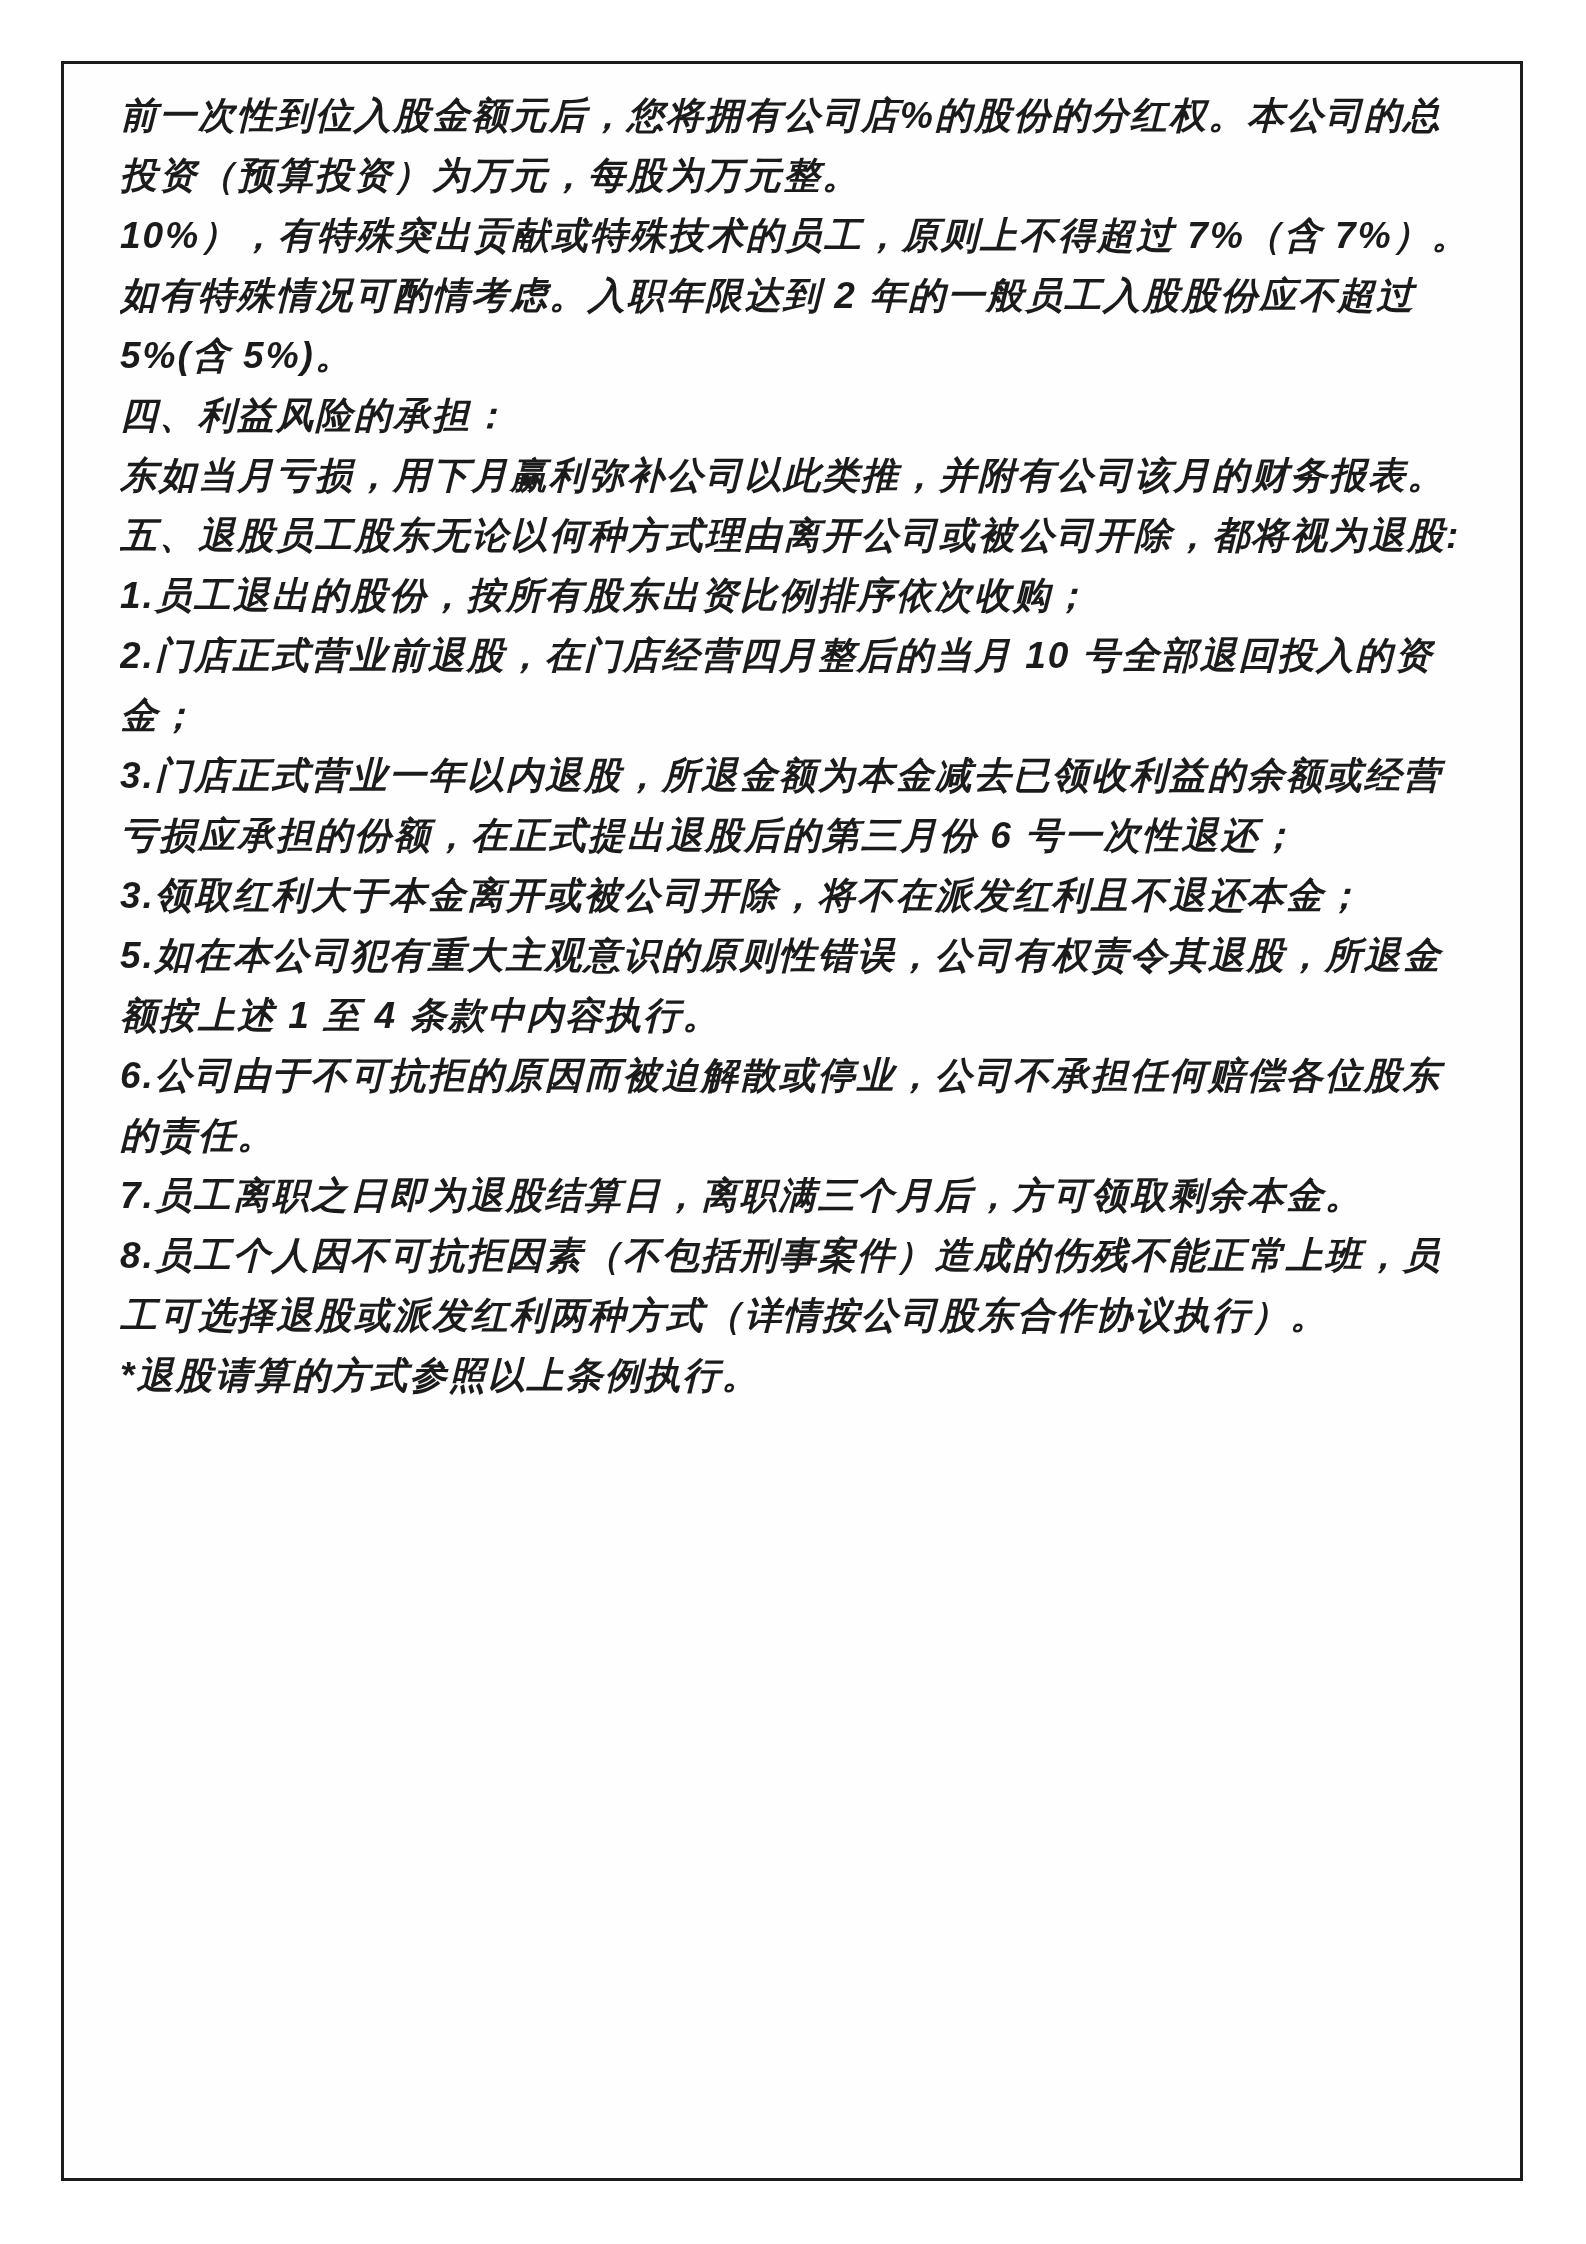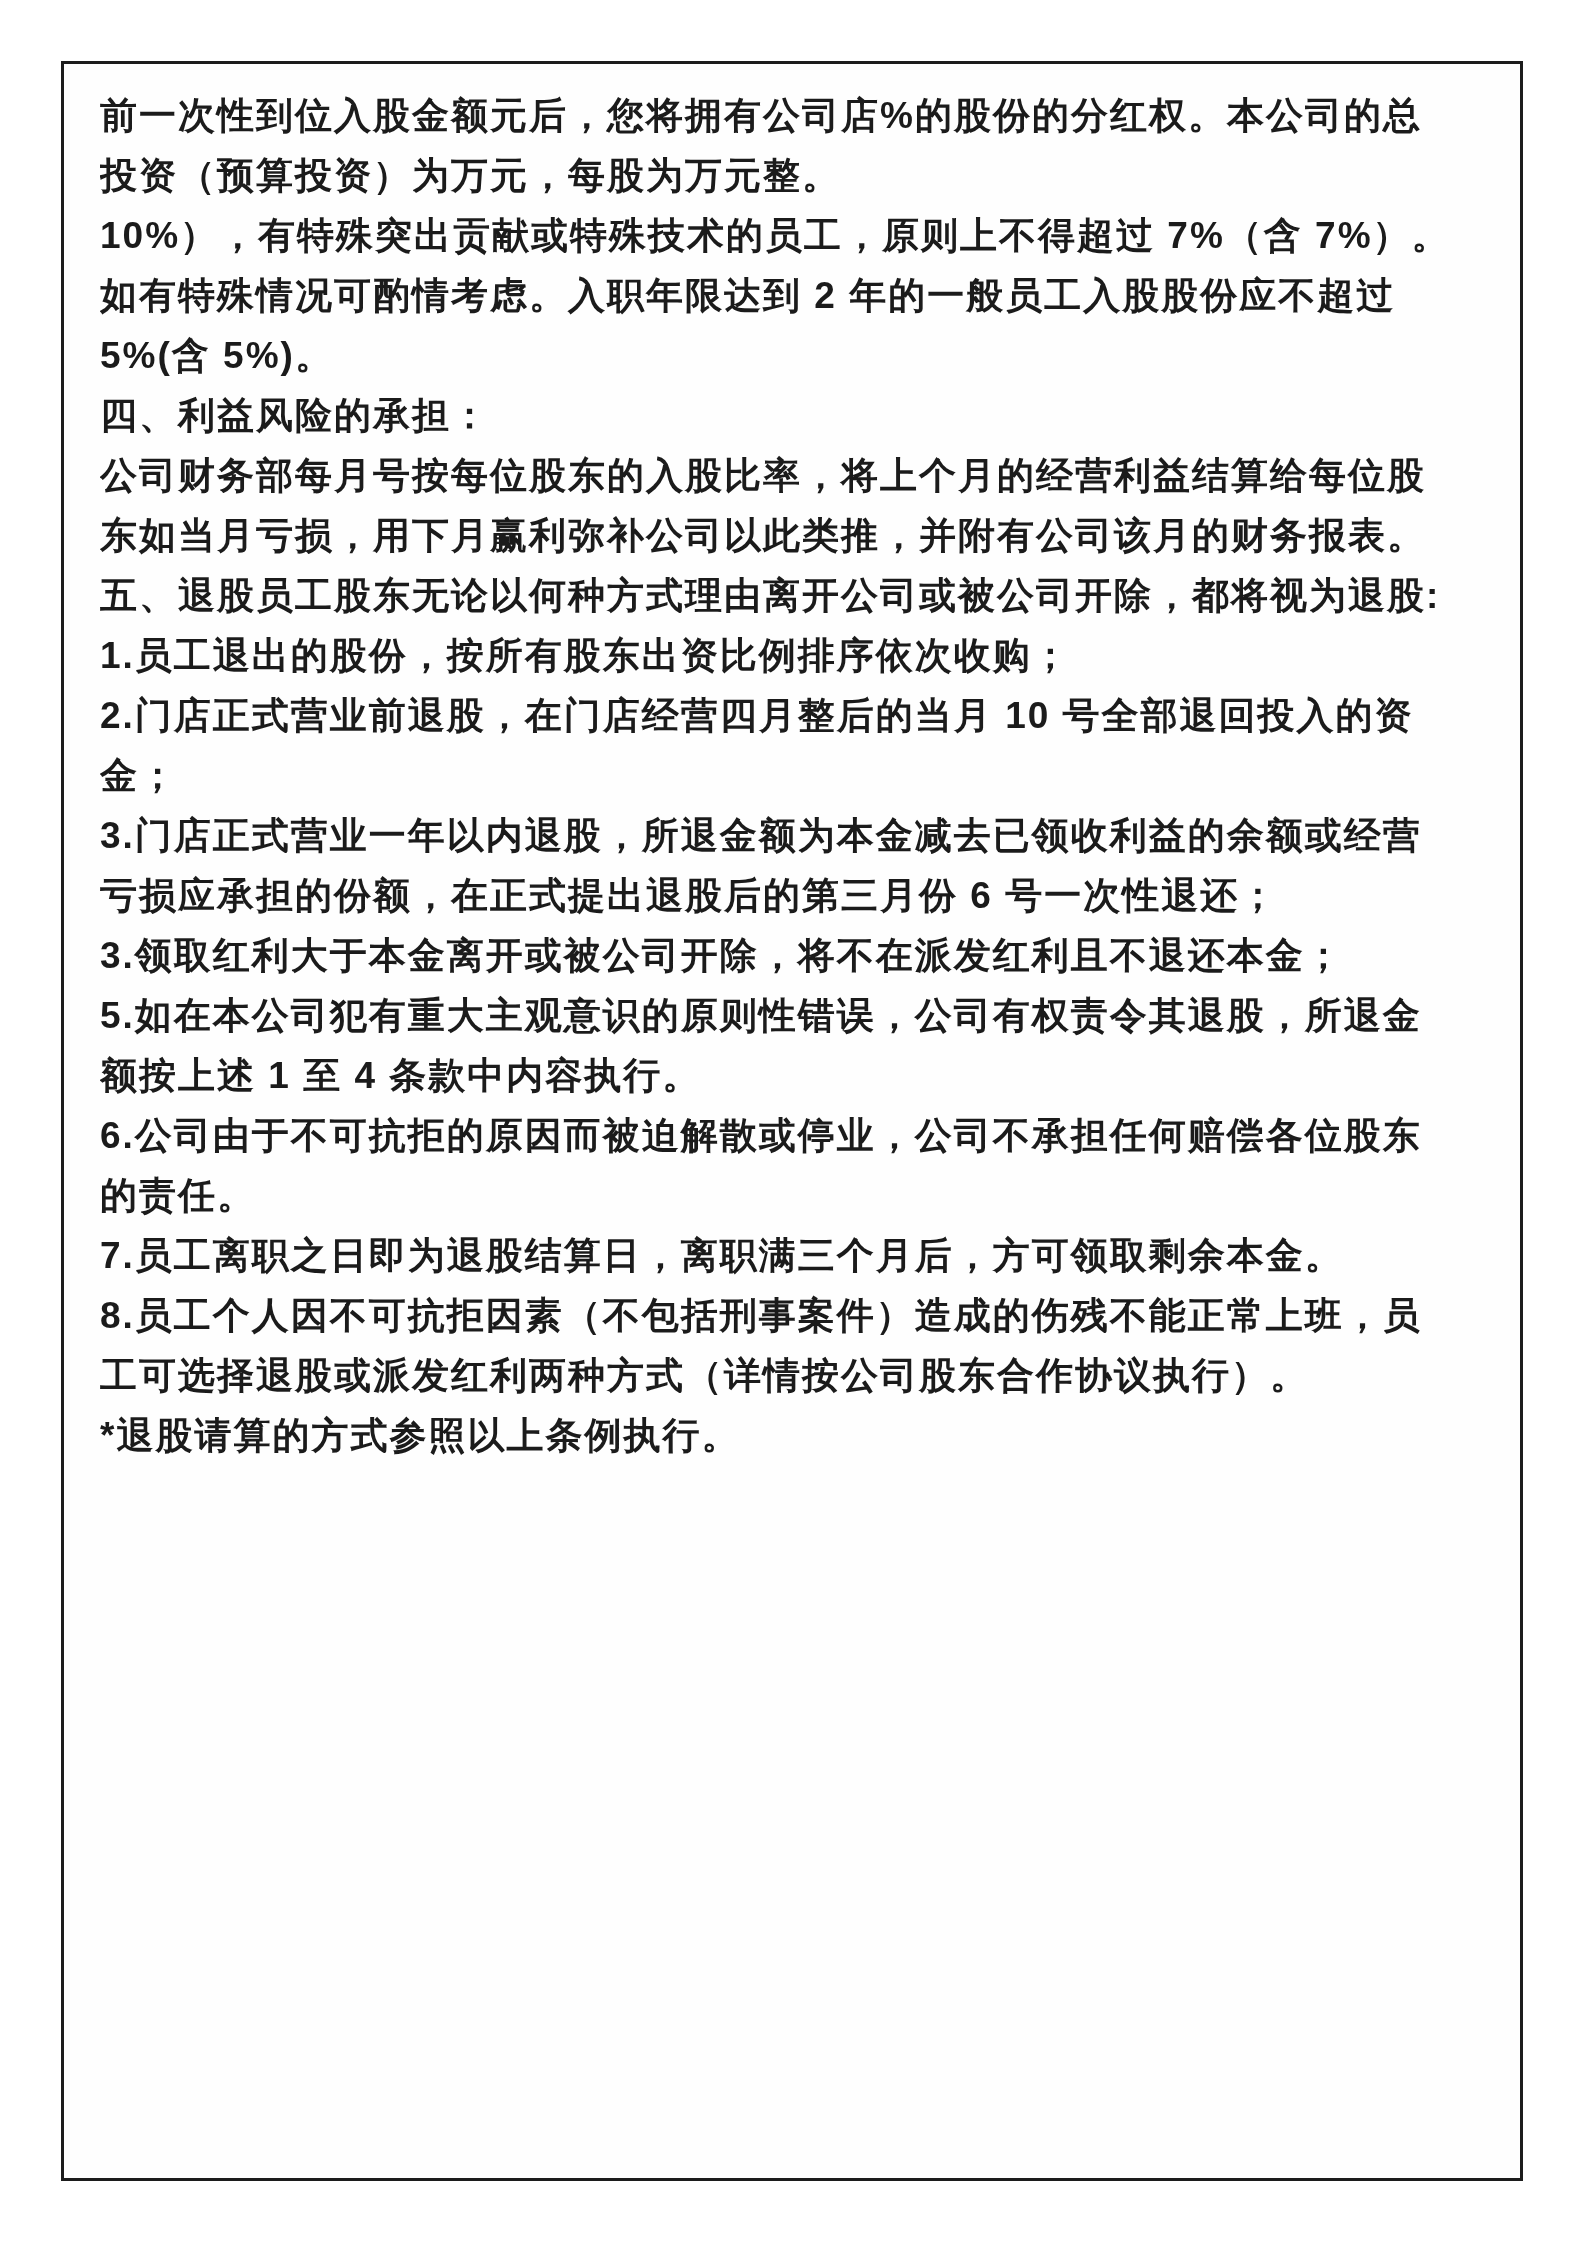--- a/index.html
+++ b/index.html
@@ -18,23 +18,24 @@
     left: 61px;
     top: 61px;
     width: 1462px;
     height: 2120px;
     box-sizing: border-box;
     border: 3px solid #1c1c1c;
     background: #fefefe;
   }
   .doc-content {
     position: absolute;
-    left: 36px;
+    left: 56px;
     top: 22px;
     right: 36px;
+    font-style: italic;
   }
   .doc-line {
     font-size: 37px;
     line-height: 60px;
     font-weight: 600;
     color: #1b1b1b;
     letter-spacing: 2px;
     white-space: nowrap;
     overflow: hidden;
   }
@@ -43,21 +44,20 @@
 <body>
 
 <div class="page-frame">
   <div class="doc-content">
     <div class="doc-line">前一次性到位入股金额元后，您将拥有公司店%的股份的分红权。本公司的总</div>
     <div class="doc-line">投资（预算投资）为万元，每股为万元整。</div>
     <div class="doc-line">10%），有特殊突出贡献或特殊技术的员工，原则上不得超过 7%（含 7%）。</div>
     <div class="doc-line">如有特殊情况可酌情考虑。入职年限达到 2 年的一般员工入股股份应不超过</div>
     <div class="doc-line">5%(含 5%)。</div>
     <div class="doc-line">四、利益风险的承担：</div>
-    <div class="doc-line">公司财务部每月号按每位股东的入股比率，将上个月的经营利益结算给每位股</div>
     <div class="doc-line">东如当月亏损，用下月赢利弥补公司以此类推，并附有公司该月的财务报表。</div>
     <div class="doc-line">五、退股员工股东无论以何种方式理由离开公司或被公司开除，都将视为退股:</div>
     <div class="doc-line">1.员工退出的股份，按所有股东出资比例排序依次收购；</div>
     <div class="doc-line">2.门店正式营业前退股，在门店经营四月整后的当月 10 号全部退回投入的资</div>
     <div class="doc-line">金；</div>
     <div class="doc-line">3.门店正式营业一年以内退股，所退金额为本金减去已领收利益的余额或经营</div>
     <div class="doc-line">亏损应承担的份额，在正式提出退股后的第三月份 6 号一次性退还；</div>
     <div class="doc-line">3.领取红利大于本金离开或被公司开除，将不在派发红利且不退还本金；</div>
     <div class="doc-line">5.如在本公司犯有重大主观意识的原则性错误，公司有权责令其退股，所退金</div>
     <div class="doc-line">额按上述 1 至 4 条款中内容执行。</div>

